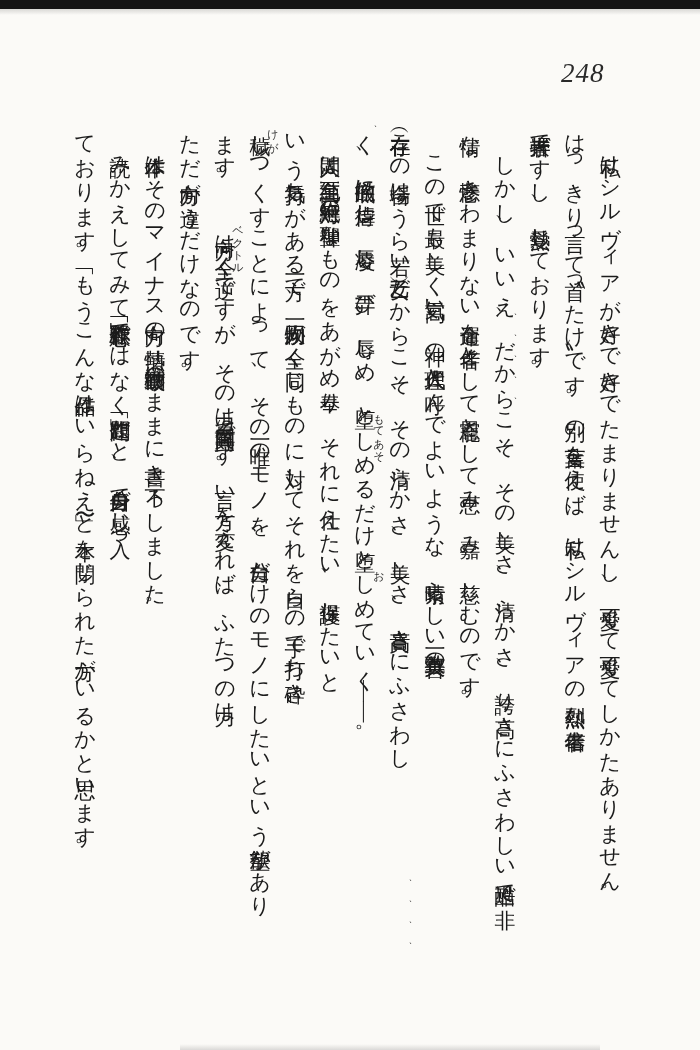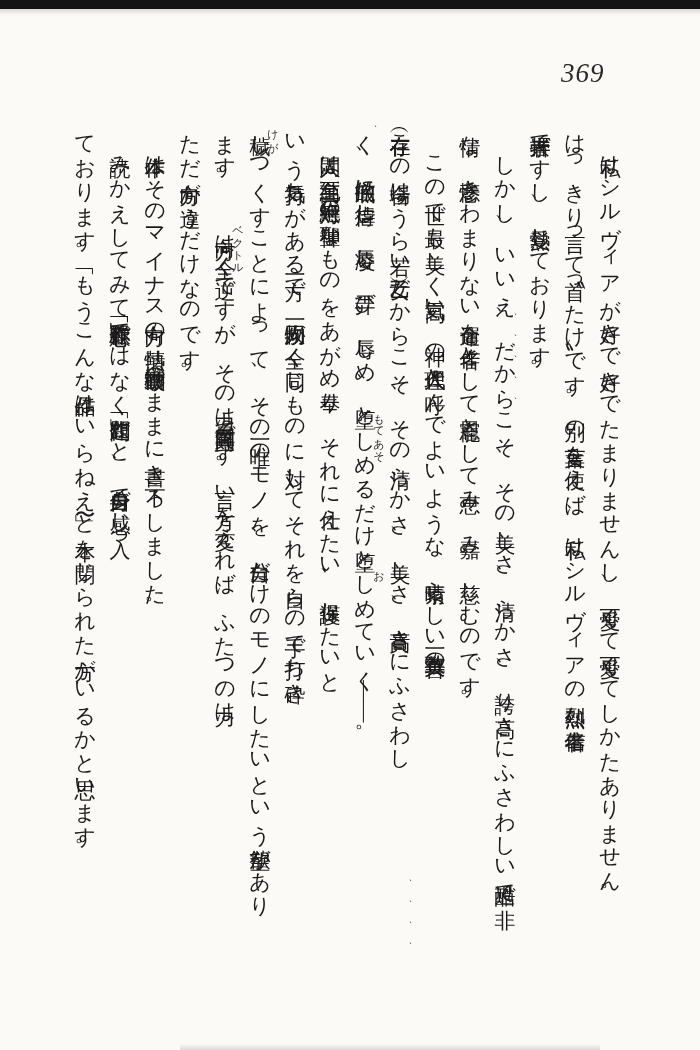--- a/index.html
+++ b/index.html
@@ -40,21 +40,21 @@
   .emph-v { font-size:9px; line-height:10px; letter-spacing:12px; color:#333; }
 </style>
 </head>
 <body>
 
 <div class="page">
 
   <div class="top-bar"></div>
   <div class="top-smudge"></div>
 
-  <div class="folio">369</div>
+  <div class="folio">248</div>
 
   <div class="text-area">
 
     <div class="tcol indent">私はシルヴィアが好きで好きでたまりませんし、可愛くて可愛くてしかたありません。</div>
     <div class="tcol">はっきり言って〝首ったけ〟です。別の言葉を使えば、私はシルヴィアの熱烈な信奉者、</div>
     <div class="tcol">崇拝者ですし、熱愛しております。</div>
     <div class="tcol indent">しかし、いいえ、だからこそ、その美しさ、清らかさ、誇り高さにふさわしい過酷で非</div>
     <div class="tcol">情な、悲惨きわまりない運命を作者として恩寵として恵み、嘉み、慈しむのです。</div>
     <div class="tcol indent">この世で最も美しく気高い、神の代理人と呼んでよいような、素晴らしい真善美一致の</div>
     <div class="tcol">存在（この場合はうら若い乙女）だからこそ、その清らかさ、美しさ、高貴さにふさわし</div>

